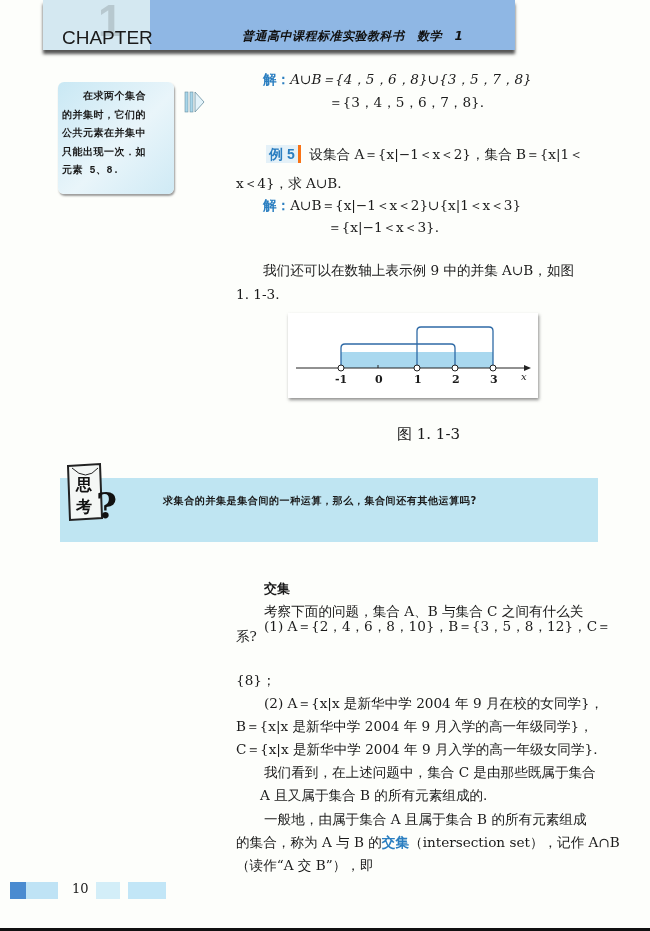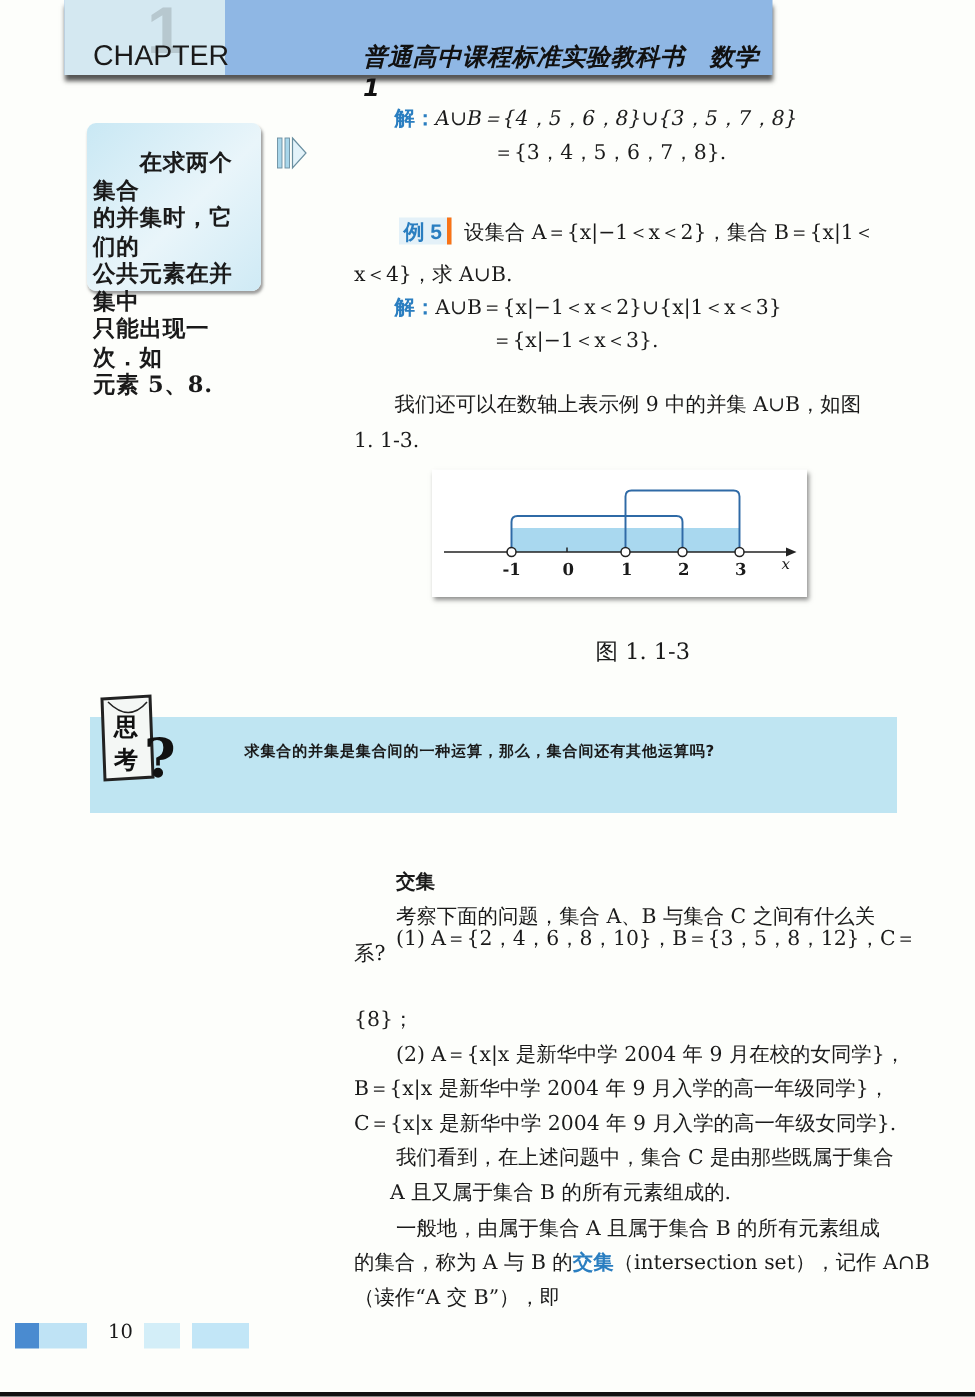--- a/index.html
+++ b/index.html
@@ -23,34 +23,35 @@
   .chapter-num {
     left:55px; top:-4px; font-family:"Liberation Sans",sans-serif;
     font-size:44px; font-weight:bold; color:#b7c8cf; line-height:50px;
   }
   .chapter-label {
     left:19px; top:27px; font-family:"Liberation Sans",sans-serif;
     font-size:19px; color:#1a1a1a; letter-spacing:0px;
   }
   .header-title {
     left:199px; top:28px; font-family:"DejaVu Sans",sans-serif;
-    font-size:16px; font-weight:bold; font-style:italic; color:#111;
+    font-size:12px; font-weight:bold; font-style:italic; color:#111;
     letter-spacing:0.5px;
   }
   
   .note {
     left:58px; top:82px; width:116px; height:112px;
     background: linear-gradient(135deg,#c9e8f4 0%, #e9f5fa 55%, #cfeaf5 100%);
     border-radius:6px;
     box-shadow: 1px 2px 2px rgba(60,60,60,0.5);
   }
   .note-text {
-    left:4px; top:17px; width:108px;
-    font-size:15px; font-weight:bold; line-height:18.5px; color:#1a1a1a;
+    left:4px; top:6px; width:108px;
+    font-size:10px; font-weight:bold; line-height:18.5px; color:#1a1a1a;
     letter-spacing:0.5px;
+    font-family:Liberation Mono, monospace;
   }
   .note-arrow { left:184px; top:88px; width:24px; height:28px; }
   
   .line { position:absolute; font-size:13.6px; white-space:nowrap; line-height:18px; }
   .m { font-style:italic; }
   .blue { color:#2a7ec0; font-weight:bold; }
   .ex-label {
     color:#2a7ec0; font-weight:bold; font-family:"Liberation Sans",sans-serif;
     background:#e4f1f8; padding:1px 3px; font-size:14px;
     border-right:3px solid #f97316;

